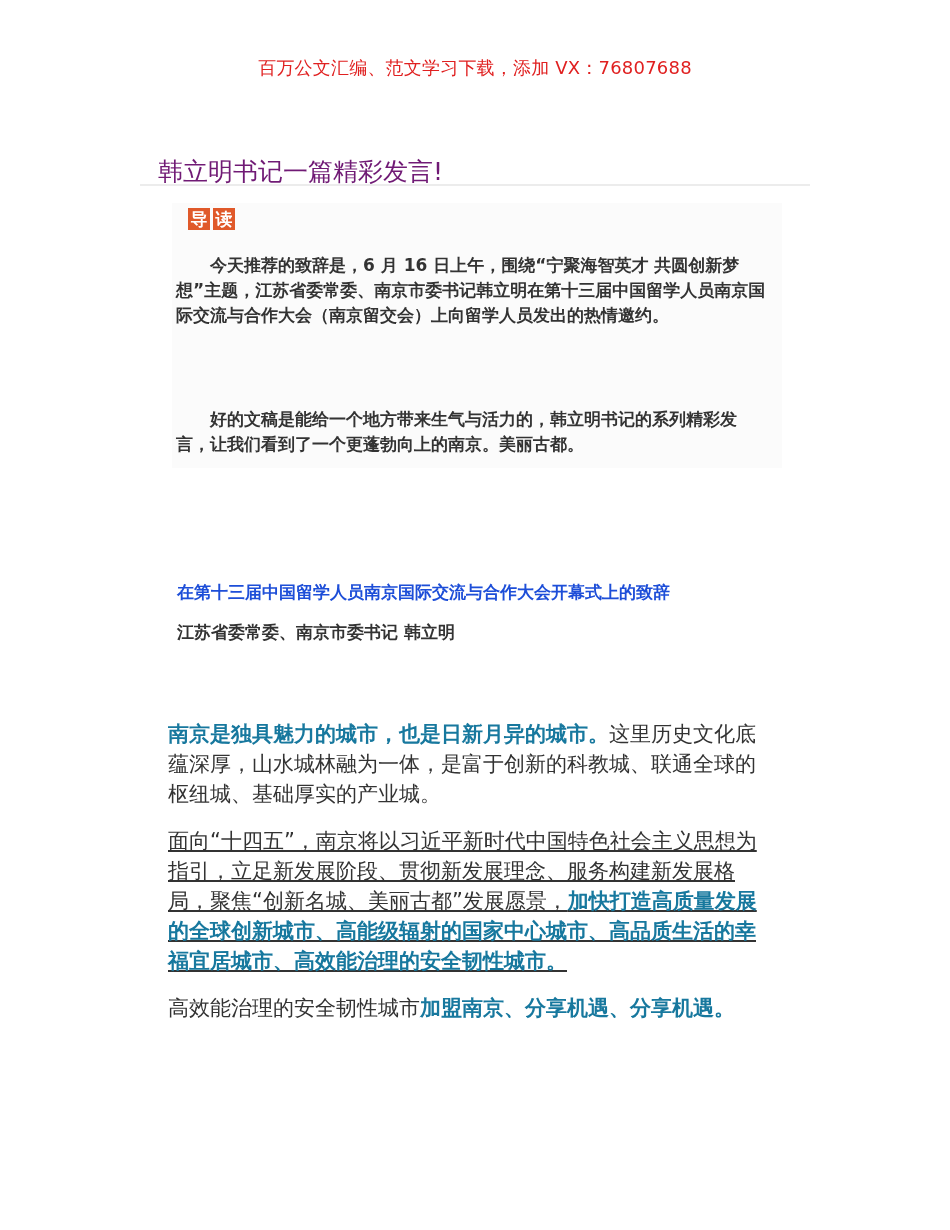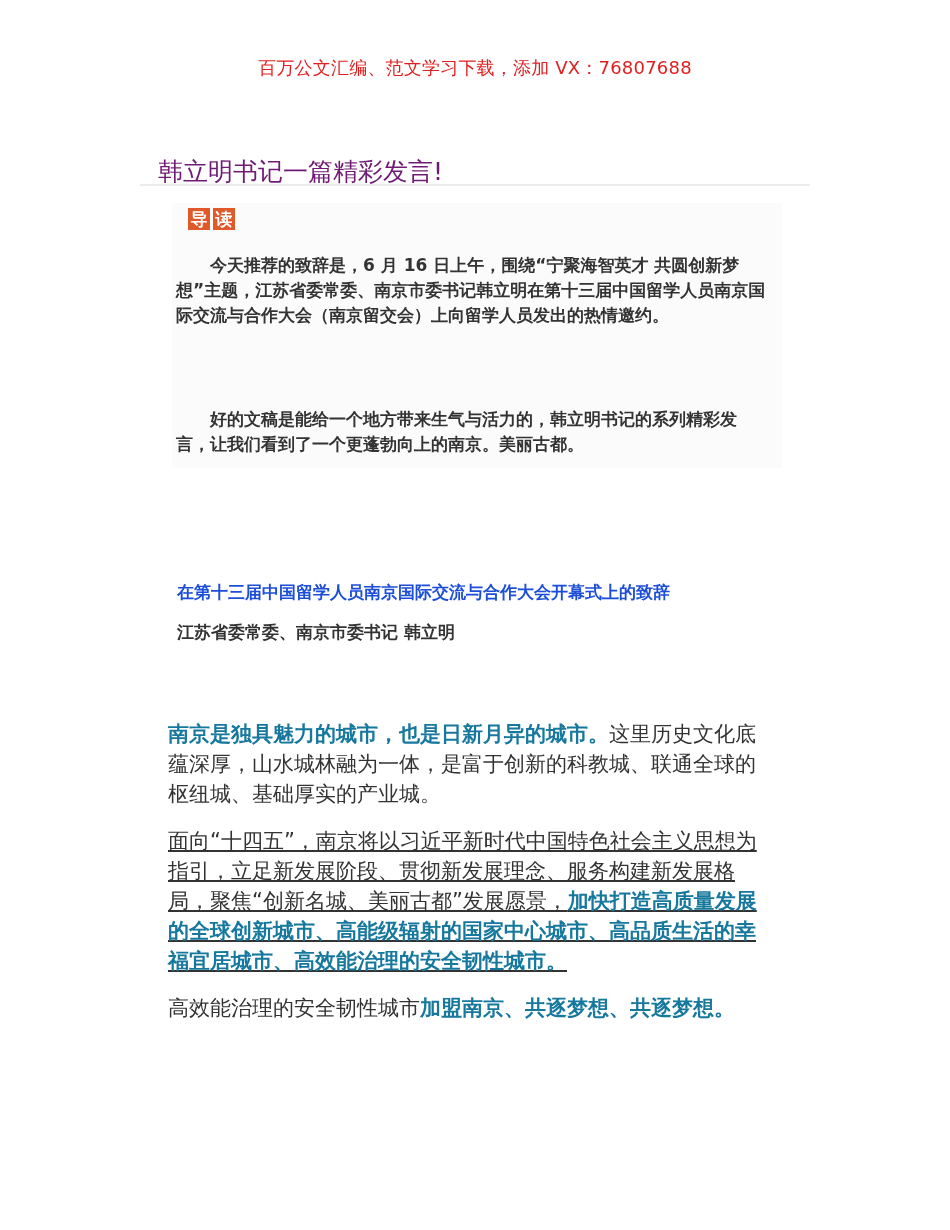--- a/index.html
+++ b/index.html
@@ -63,13 +63,13 @@
 <p class="intro-p" style="top:253px;">今天推荐的致辞是，6 月 16 日上午，围绕“宁聚海智英才 共圆创新梦想”主题，江苏省委常委、南京市委书记韩立明在第十三届中国留学人员南京国际交流与合作大会（南京留交会）上向留学人员发出的热情邀约。</p>
 <p class="intro-p" style="top:407px;">好的文稿是能给一个地方带来生气与活力的，韩立明书记的系列精彩发言，让我们看到了一个更蓬勃向上的南京。美丽古都。</p>
 
 <div class="heading-red">在第十三届中国留学人员南京国际交流与合作大会开幕式上的致辞</div>
 <div class="byline">江苏省委常委、南京市委书记 韩立明</div>
 
 <p class="body-p" style="top:719px;"><span class="hl">南京是独具魅力的城市，也是日新月异的城市。</span><span>这里历史文化底蕴深厚，山水城林融为一体，是富于创新的科教城、联通全球的枢纽城、基础厚实的产业城。</span></p>
 
 <p class="body-p" style="top:826px;text-decoration:underline;"><span>面向“十四五”，南京将以习近平新时代中国特色社会主义思想为指引，立足新发展阶段、贯彻新发展理念、服务构建新发展格局，聚焦“创新名城、美丽古都”发展愿景，</span><span class="hl">加快打造高质量发展的全球创新城市、高能级辐射的国家中心城市、高品质生活的幸福宜居城市、高效能治理的安全韧性城市。</span></p>
 
-<p class="body-p" style="top:993px;"><span>高效能治理的安全韧性城市</span><span class="hl">加盟南京、共逐梦想、共逐梦想。</span></p>
+<p class="body-p" style="top:993px;"><span>高效能治理的安全韧性城市</span><span class="hl">加盟南京、分享机遇、分享机遇。</span></p>
 
 </body></html>

